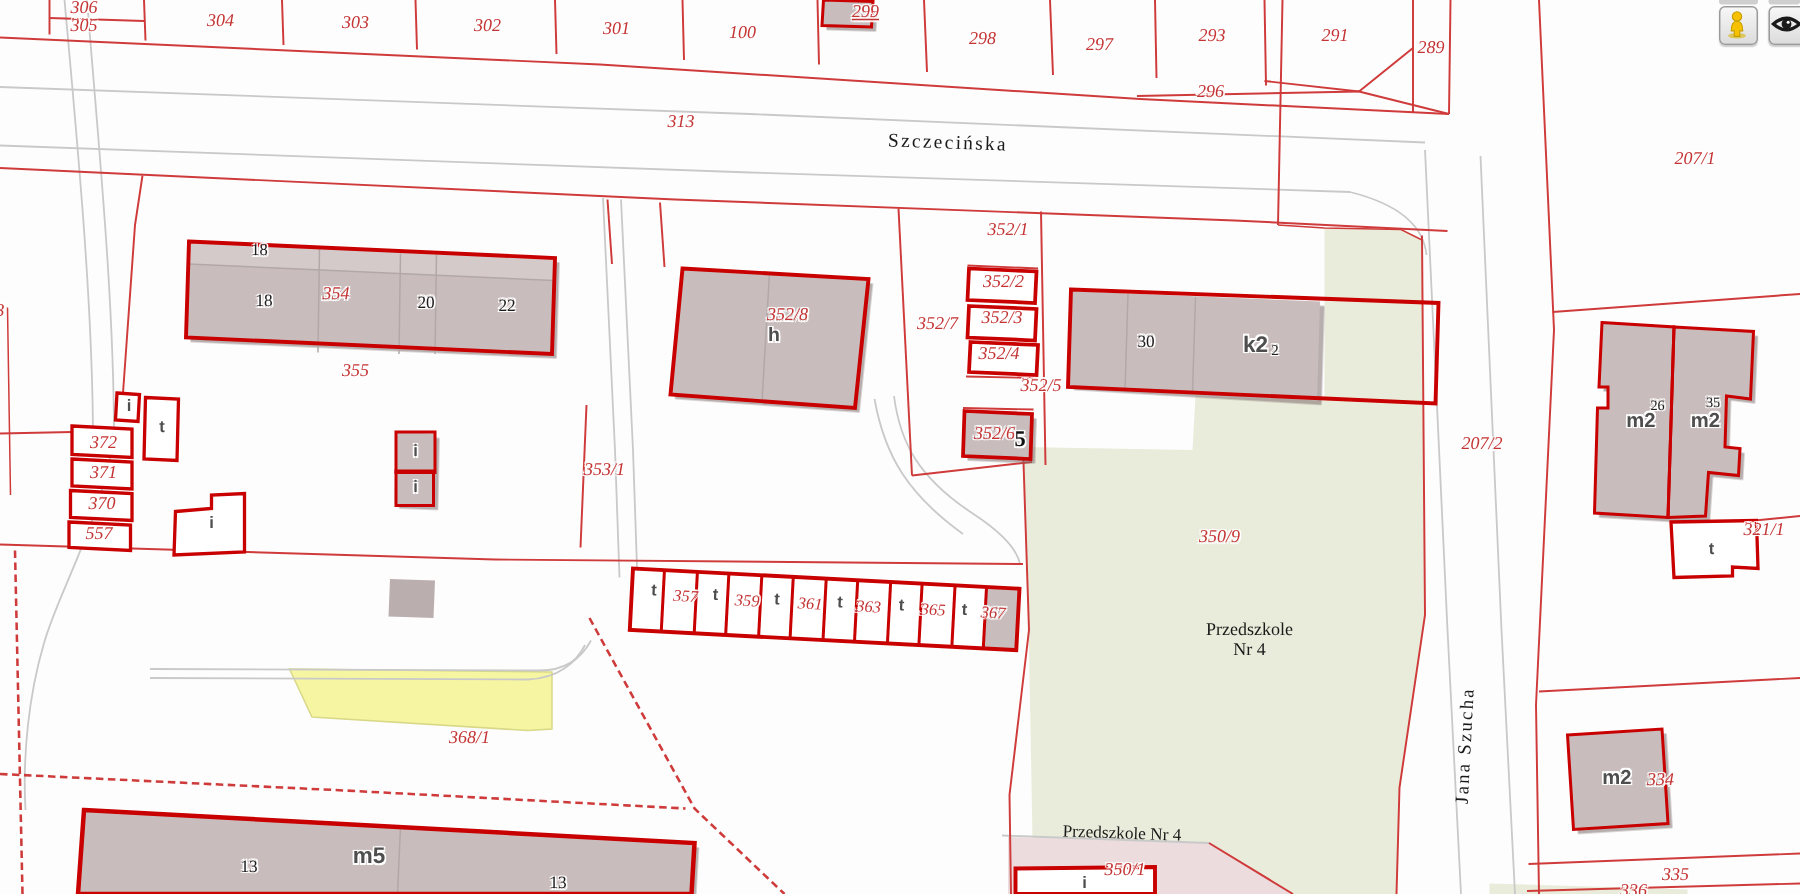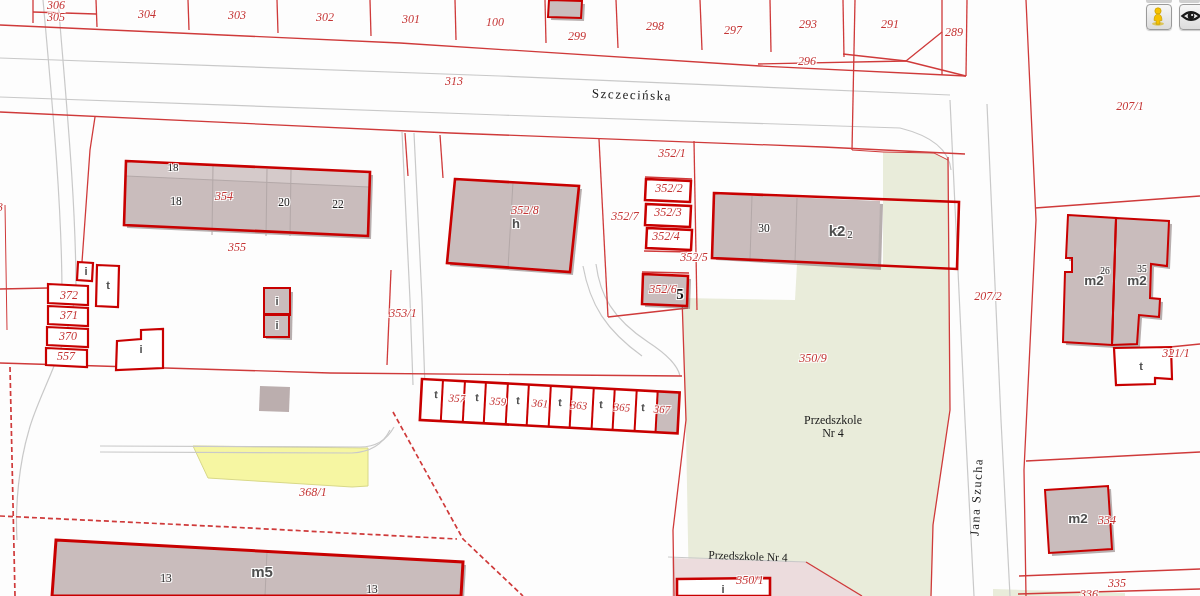--- a/index.html
+++ b/index.html
@@ -185,21 +185,21 @@
   </svg>
 
   <div id="labels-layer">
       <span class="lbl parcel" style="left: 56px; top: 5px;">306</span>
       <span class="lbl parcel" style="left: 56px; top: 17px;">305</span>
       <span class="lbl parcel" style="left: 147px; top: 14px;">304</span>
       <span class="lbl parcel" style="left: 237px; top: 15px;">303</span>
       <span class="lbl parcel" style="left: 325px; top: 17px;">302</span>
       <span class="lbl parcel" style="left: 411px; top: 19px;">301</span>
       <span class="lbl parcel" style="left: 495px; top: 22px;">100</span>
-      <span class="lbl parcel" style="left: 577px; top: 36px;">299</span>
+      <span class="lbl parcel" style="left: 577px; top: 8px; text-decoration: underline;">299</span>
       <span class="lbl parcel" style="left: 655px; top: 26px;">298</span>
       <span class="lbl parcel" style="left: 733px; top: 30px;">297</span>
       <span class="lbl parcel" style="left: 808px; top: 24px;">293</span>
       <span class="lbl parcel" style="left: 890px; top: 24px;">291</span>
       <span class="lbl parcel" style="left: 954px; top: 32px;">289</span>
       <span class="lbl parcel" style="left: 807px; top: 61px;">296</span>
       <span class="lbl parcel" style="left: 418px; top: 81px; margin-left: 36px;">313</span>
       <span class="lbl parcel" style="left: 1130px; top: 106px;">207/1</span>
       <span class="lbl parcel" style="left: 0px; top: 207px;">3</span>
       <span class="lbl parcel" style="left: 672px; top: 153px;">352/1</span>
@@ -237,21 +237,21 @@
       <span class="lbl addr" style="left: 338px; top: 204px;">22</span>
       <span class="lbl addr" style="left: 764px; top: 228px;">30</span>
       <span class="lbl addr" style="left: 166px; top: 578px;">13</span>
       <span class="lbl addr" style="left: 372px; top: 589px;">13</span>
       <span class="lbl addr" style="left: 1105px; top: 271px; font-size: 9.5px;">26</span>
       <span class="lbl addr" style="left: 1142px; top: 269px; font-size: 9.5px;">35</span>
       <span class="lbl addr" style="left: 850px; top: 234px; font-size: 10px;">2</span>
       <span class="lbl addr-lg" style="left: 680px; top: 294px;">5</span>
       <span class="lbl btype" style="left: 516px; top: 223px; font-size: 13px;">h</span>
       <span class="lbl btype" style="left: 837px; top: 230px; font-size: 15px;">k2</span>
-      <span class="lbl btype" style="left: 246px; top: 571px; font-size: 15px; margin-left: 16px;">m5</span>
+      <span class="lbl btype" style="left: 246px; top: 571px; font-size: 15px;">m5</span>
       <span class="lbl btype" style="left: 1094px; top: 280px; font-size: 13.5px;">m2</span>
       <span class="lbl btype" style="left: 1137px; top: 280px; font-size: 13.5px;">m2</span>
       <span class="lbl btype" style="left: 1078px; top: 518px; font-size: 13.5px;">m2</span>
       <span class="lbl btype" style="left: 86px; top: 271px;">i</span>
       <span class="lbl btype" style="left: 277px; top: 301px;">i</span>
       <span class="lbl btype" style="left: 277px; top: 325px;">i</span>
       <span class="lbl btype" style="left: 141px; top: 349px;">i</span>
       <span class="lbl btype" style="left: 723px; top: 589px;">i</span>
       <span class="lbl btype" style="left: 108px; top: 285px;">t</span>
       <span class="lbl btype" style="left: 1141px; top: 366px;">t</span>

